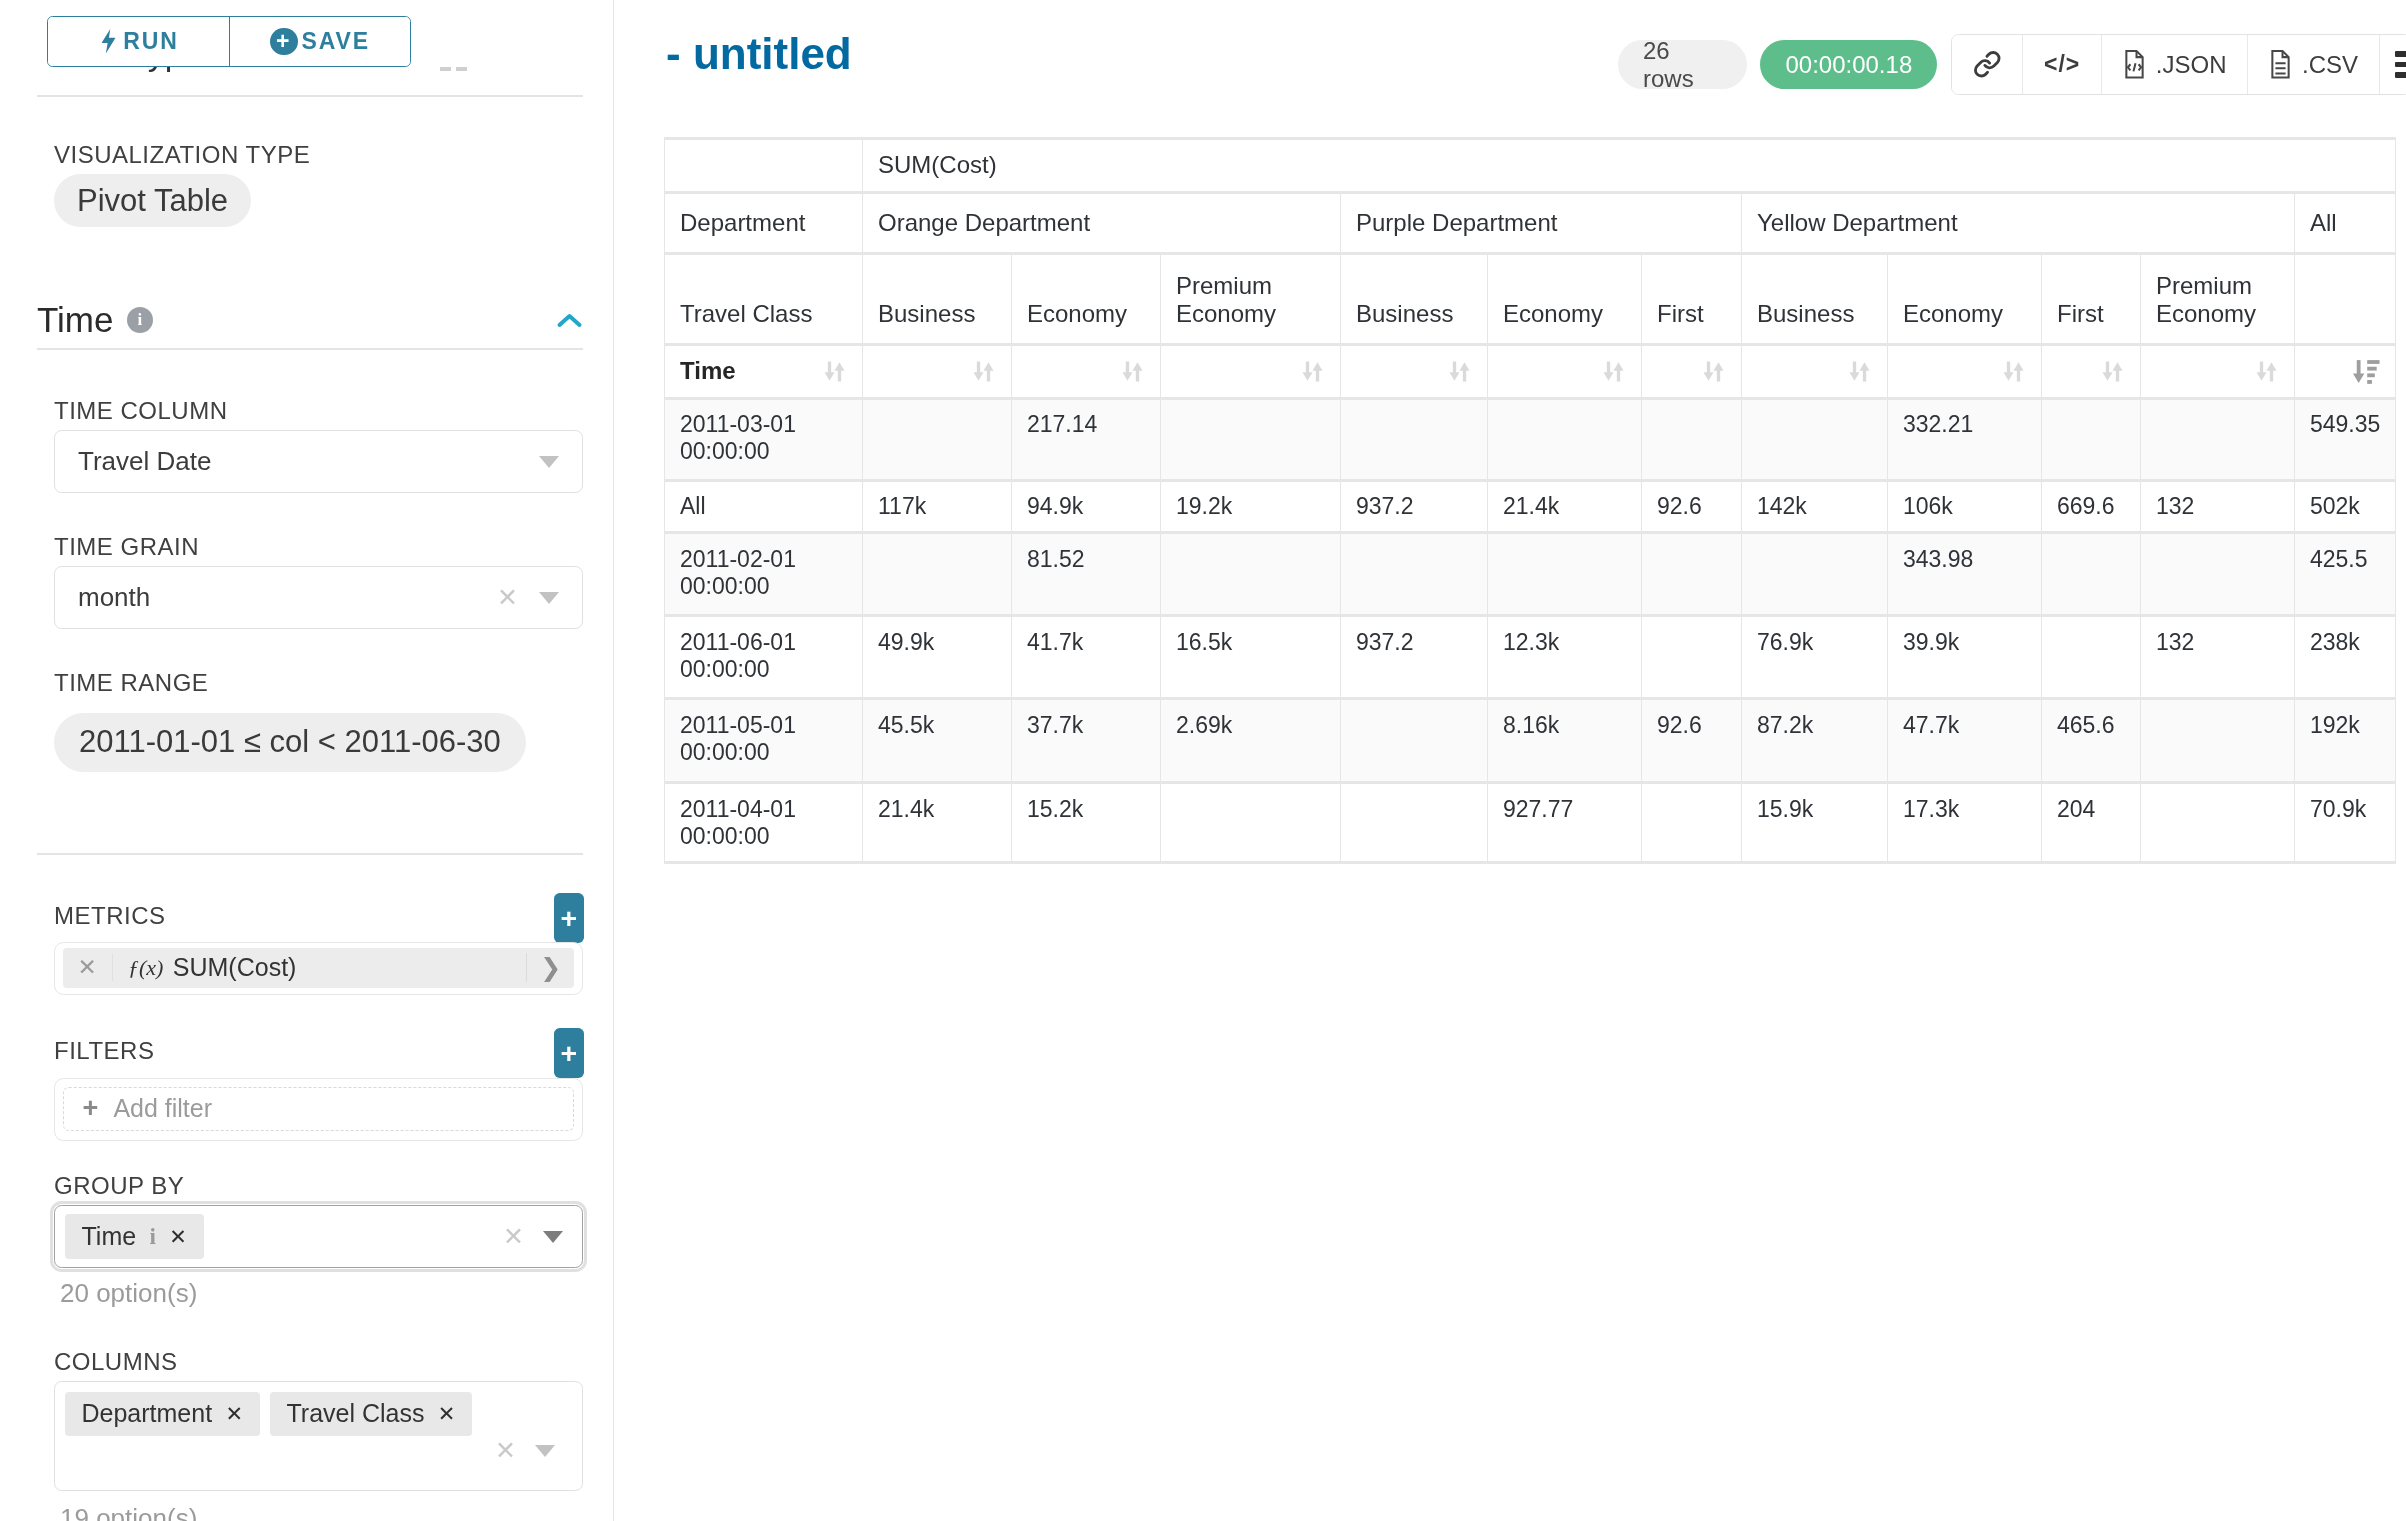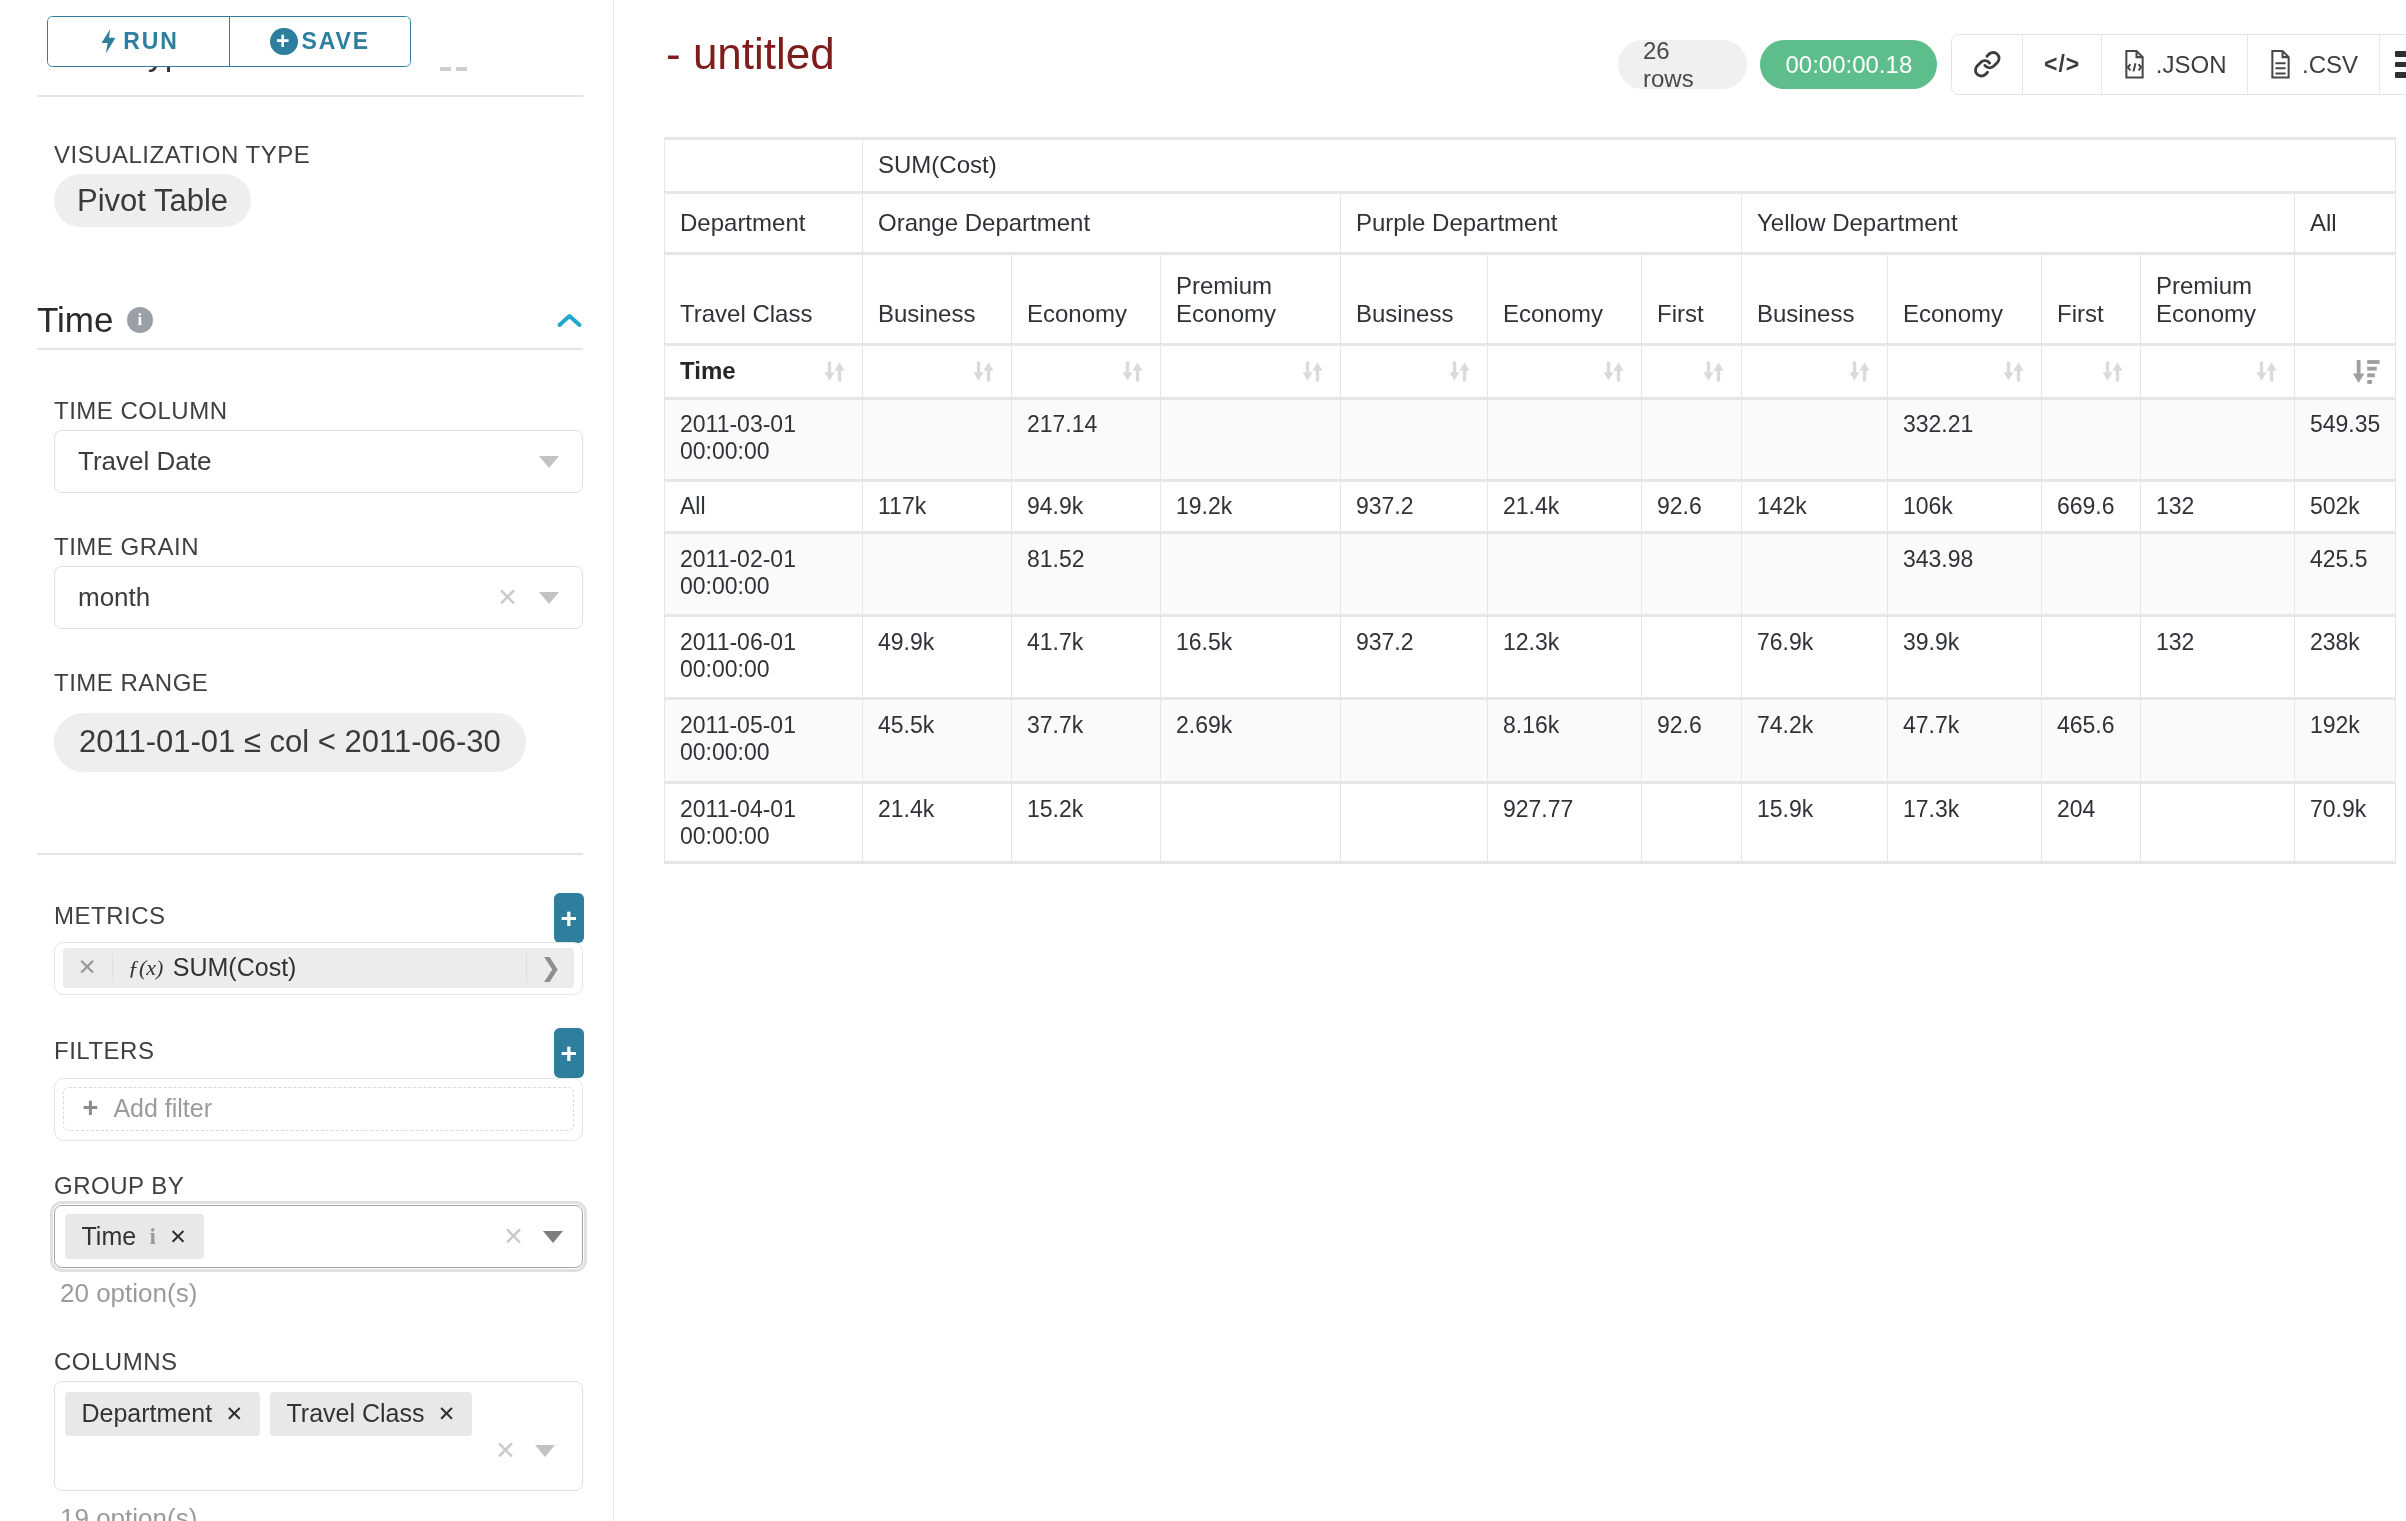--- a/index.html
+++ b/index.html
@@ -38,21 +38,21 @@
   .tag { display:inline-flex; align-items:center; gap:13.3px; background:#e8e8e8; border-radius:3.8px; font-size:25px; color:#333; padding:7.6px 17px; }
   .tag .tag-x { font-weight:700; color:#2f2f2f; font-size:21px; }
   .tag .tag-i { color:#9a9a9a; font-weight:700; font-family:"Liberation Serif",serif; font-size:23px; }
   .hint { left:60px; font-size:26px; color:#9b9b9b; }
   .gb-box { left:54px; width:529px; height:63px; border:1.9px solid #a2a2a2; border-radius:7.6px; outline:3.8px solid #e0e0e0; outline-offset:1px; display:flex; align-items:center; padding:0 19px 0 9.5px; background:#fff; }
   .cols-box { left:54px; width:529px; height:110px; border:1.9px solid #e0e0e0; border-radius:7.6px; background:#fff; padding:9.5px; position:absolute; }
   .right-controls { margin-left:auto; display:flex; align-items:center; gap:19px; }
   .caret-dark { width:0; height:0; border-left:10.5px solid transparent; border-right:10.5px solid transparent; border-top:12.4px solid #7d7d7d; }
 
   
-  .main-title { position:absolute; left:666px; top:28.5px; font-size:44px; color:#7f1d1d; }
+  .main-title { position:absolute; left:666px; top:28.5px; font-size:44px; color:#0369a1;font-weight:bold; }
   .hdr-right { position:absolute; top:34px; left:1618px; display:flex; align-items:center; gap:13.3px; }
   .badge { display:inline-flex; align-items:center; height:49px; border-radius:25px; padding:0 25px; font-size:24px; }
   .badge.gray { background:#f0f0f0; color:#4a4a4a; }
   .badge.green { background:#5dbe8b; color:#fff; }
   .icon-group { display:flex; align-items:stretch; height:61px; border:1.9px solid #e2e2e2; border-radius:7.6px; background:#fff; overflow:hidden; }
   .icon-seg { display:flex; align-items:center; justify-content:center; gap:9.5px; padding:0 21px; color:#3d3d3d; font-size:24px; cursor:pointer; background:#fff; border:none; }
   .icon-seg + .icon-seg { border-left:1.9px solid #e8e8e8; }
   .code-glyph { font-size:23px; font-weight:600; letter-spacing:1px; color:#3d3d3d; }
   .burger { display:flex; flex-direction:column; gap:4.8px; }
   .burger div { width:28.5px; height:5.7px; background:#2f2f2f; border-radius:1px; }
@@ -455,21 +455,21 @@
             <td class="val">238k</td>
           </tr>
           <tr class="alt" style="height:84px">
     <td class="rowhdr">2011-05-01 00:00:00</td>
             <td class="val">45.5k</td>
             <td class="val">37.7k</td>
             <td class="val">2.69k</td>
             <td class="val"></td>
             <td class="val">8.16k</td>
             <td class="val">92.6</td>
-            <td class="val">74.2k</td>
+            <td class="val">87.2k</td>
             <td class="val">47.7k</td>
             <td class="val">465.6</td>
             <td class="val"></td>
             <td class="val">192k</td>
           </tr>
           <tr class="" style="height:72px">
     <td class="rowhdr">2011-04-01 00:00:00</td>
             <td class="val">21.4k</td>
             <td class="val">15.2k</td>
             <td class="val"></td>

